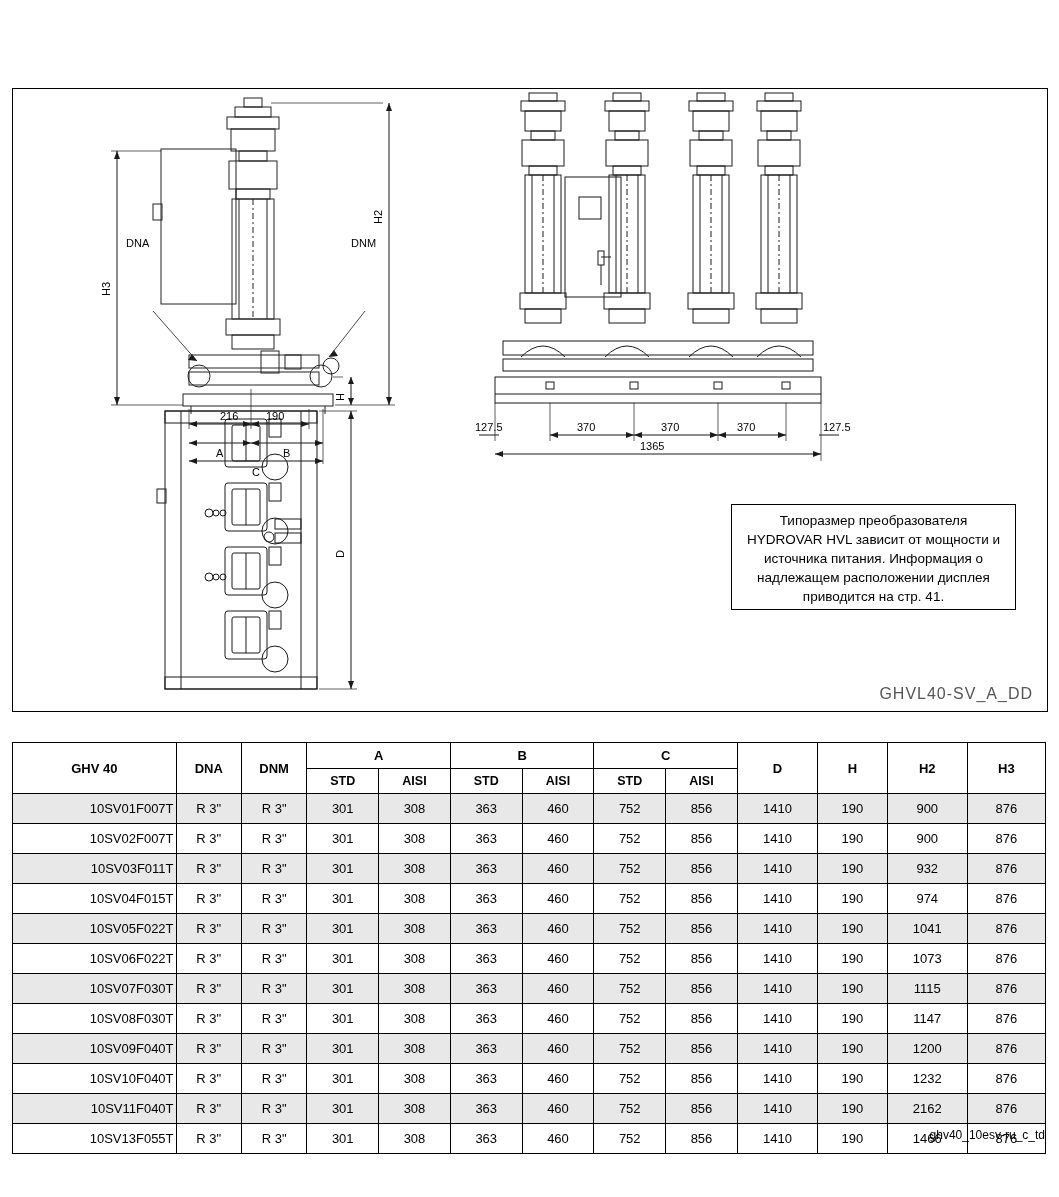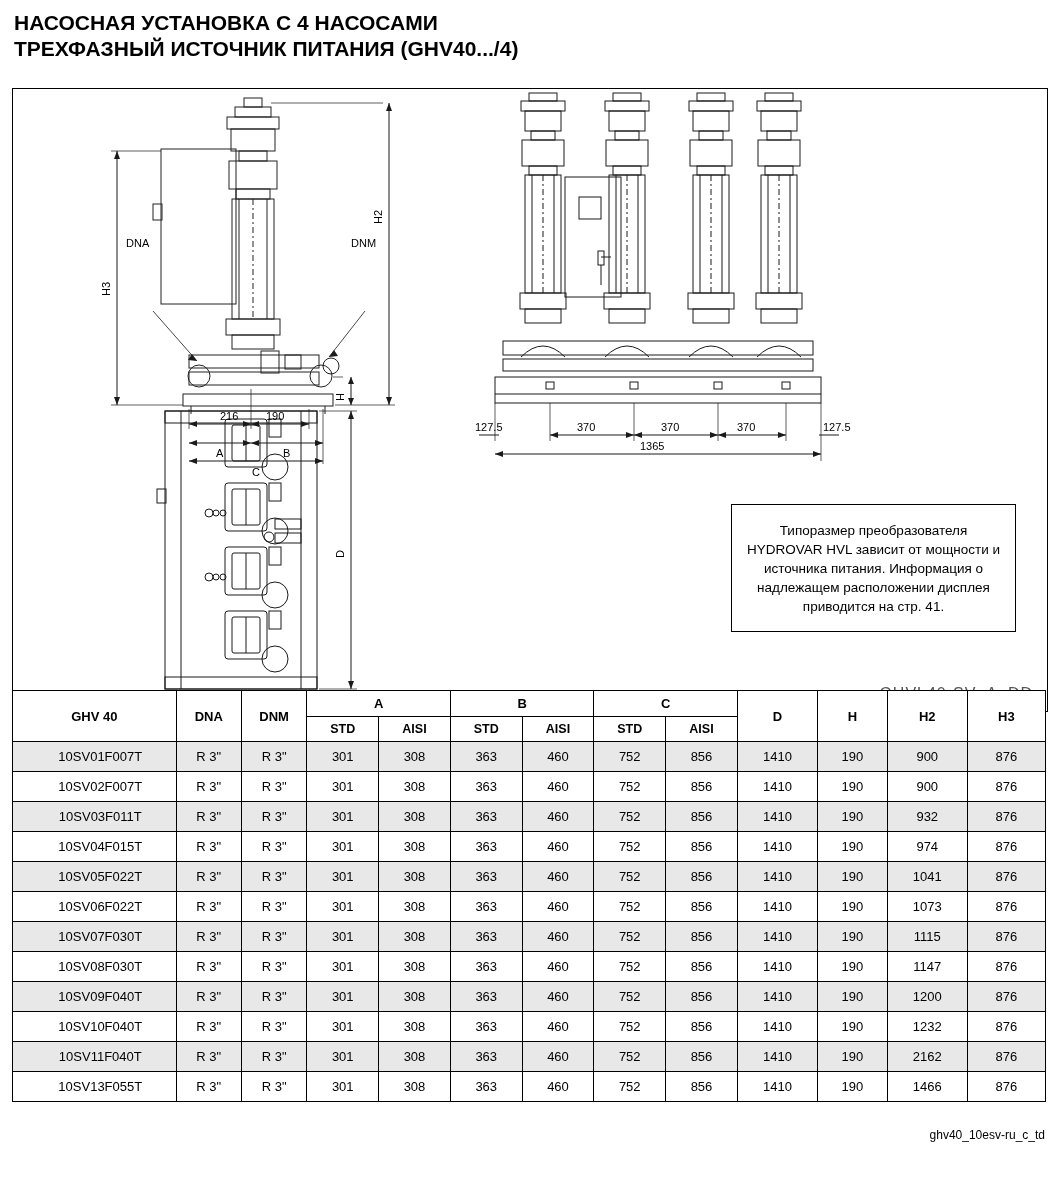--- a/index.html
+++ b/index.html
@@ -26,46 +26,46 @@
     position:absolute;left:12px;top:88px;width:1034px;height:622px;
     border:1px solid #000;background:#fff;
   }
   .code-label{
     position:absolute;right:14px;bottom:8px;
     font-size:16px;color:#555;letter-spacing:1px;
   }
 
   
   .note-box{
-    position:absolute;left:718px;top:415px;width:285px;height:128px;
+    position:absolute;left:718px;top:415px;width:285px;height:106px;
     border:1px solid #000;background:#fff;
-    display:flex;align-items:center;justify-content:center;
+    display:flex;align-items:flex-start;justify-content:center;
     text-align:center;
     padding:6px 10px;box-sizing:border-box;
   }
   .note-box .note-text{font-size:13.5px;line-height:19px;}
 
   
   .table-wrap{
-    position:absolute;left:12px;top:690px;width:1034px;
+    position:absolute;left:12px;top:742px;width:1034px;
   }
   table{
     border-collapse:collapse;width:1034px;
     font-size:13px;
   }
   table, th, td{border:1px solid #000;}
   thead th{
     font-weight:bold;text-align:center;vertical-align:middle;
     padding:5px 2px;background:#fff;
   }
   thead th.sub{font-size:12.5px;font-weight:bold;}
   tbody td{
     text-align:center;padding:4px 2px;height:21px;
   }
-  tbody td.model{text-align:center;padding-left:14px;margin-top:24px;}
+  tbody td.model{text-align:right;padding-left:14px;margin-top:24px;}
   tbody tr.alt td{background:#e8e8e8;}
   tbody tr td{background:#ffffff;}
   tbody tr.alt td{background:#e8e8e8;}
 
   
   col.c-model{width:155px;}
   col.c-dna{width:62px;}
   col.c-dnm{width:62px;}
   col.c-ab{width:68px;}
   col.c-d{width:76px;}
@@ -83,24 +83,20 @@
 
   
   .dwg{position:absolute;left:0;top:0;width:1034px;height:622px;}
   .dim-text{font-size:11px;font-family:"Liberation Sans", sans-serif;}
 </style>
 </head>
 <body>
 
 <div class="page">
 
-  <div class="title">
-    <div>НАСОСНАЯ УСТАНОВКА С 4 НАСОСАМИ</div>
-    <div>ТРЕХФАЗНЫЙ ИСТОЧНИК ПИТАНИЯ (GHV40.../4)</div>
-  </div>
 
   <div class="drawing-frame">
 
     <svg class="dwg" viewBox="0 0 1034 622">
       <g stroke="#1a1a1a" fill="none" stroke-width="1" shape-rendering="geometricPrecision">
 
         <rect x="148" y="60" width="75" height="155" stroke="#222"></rect>
         <rect x="140" y="115" width="9" height="16" stroke="#222"></rect>
 
         <rect x="218" y="40" width="44" height="22" stroke="#222"></rect>

